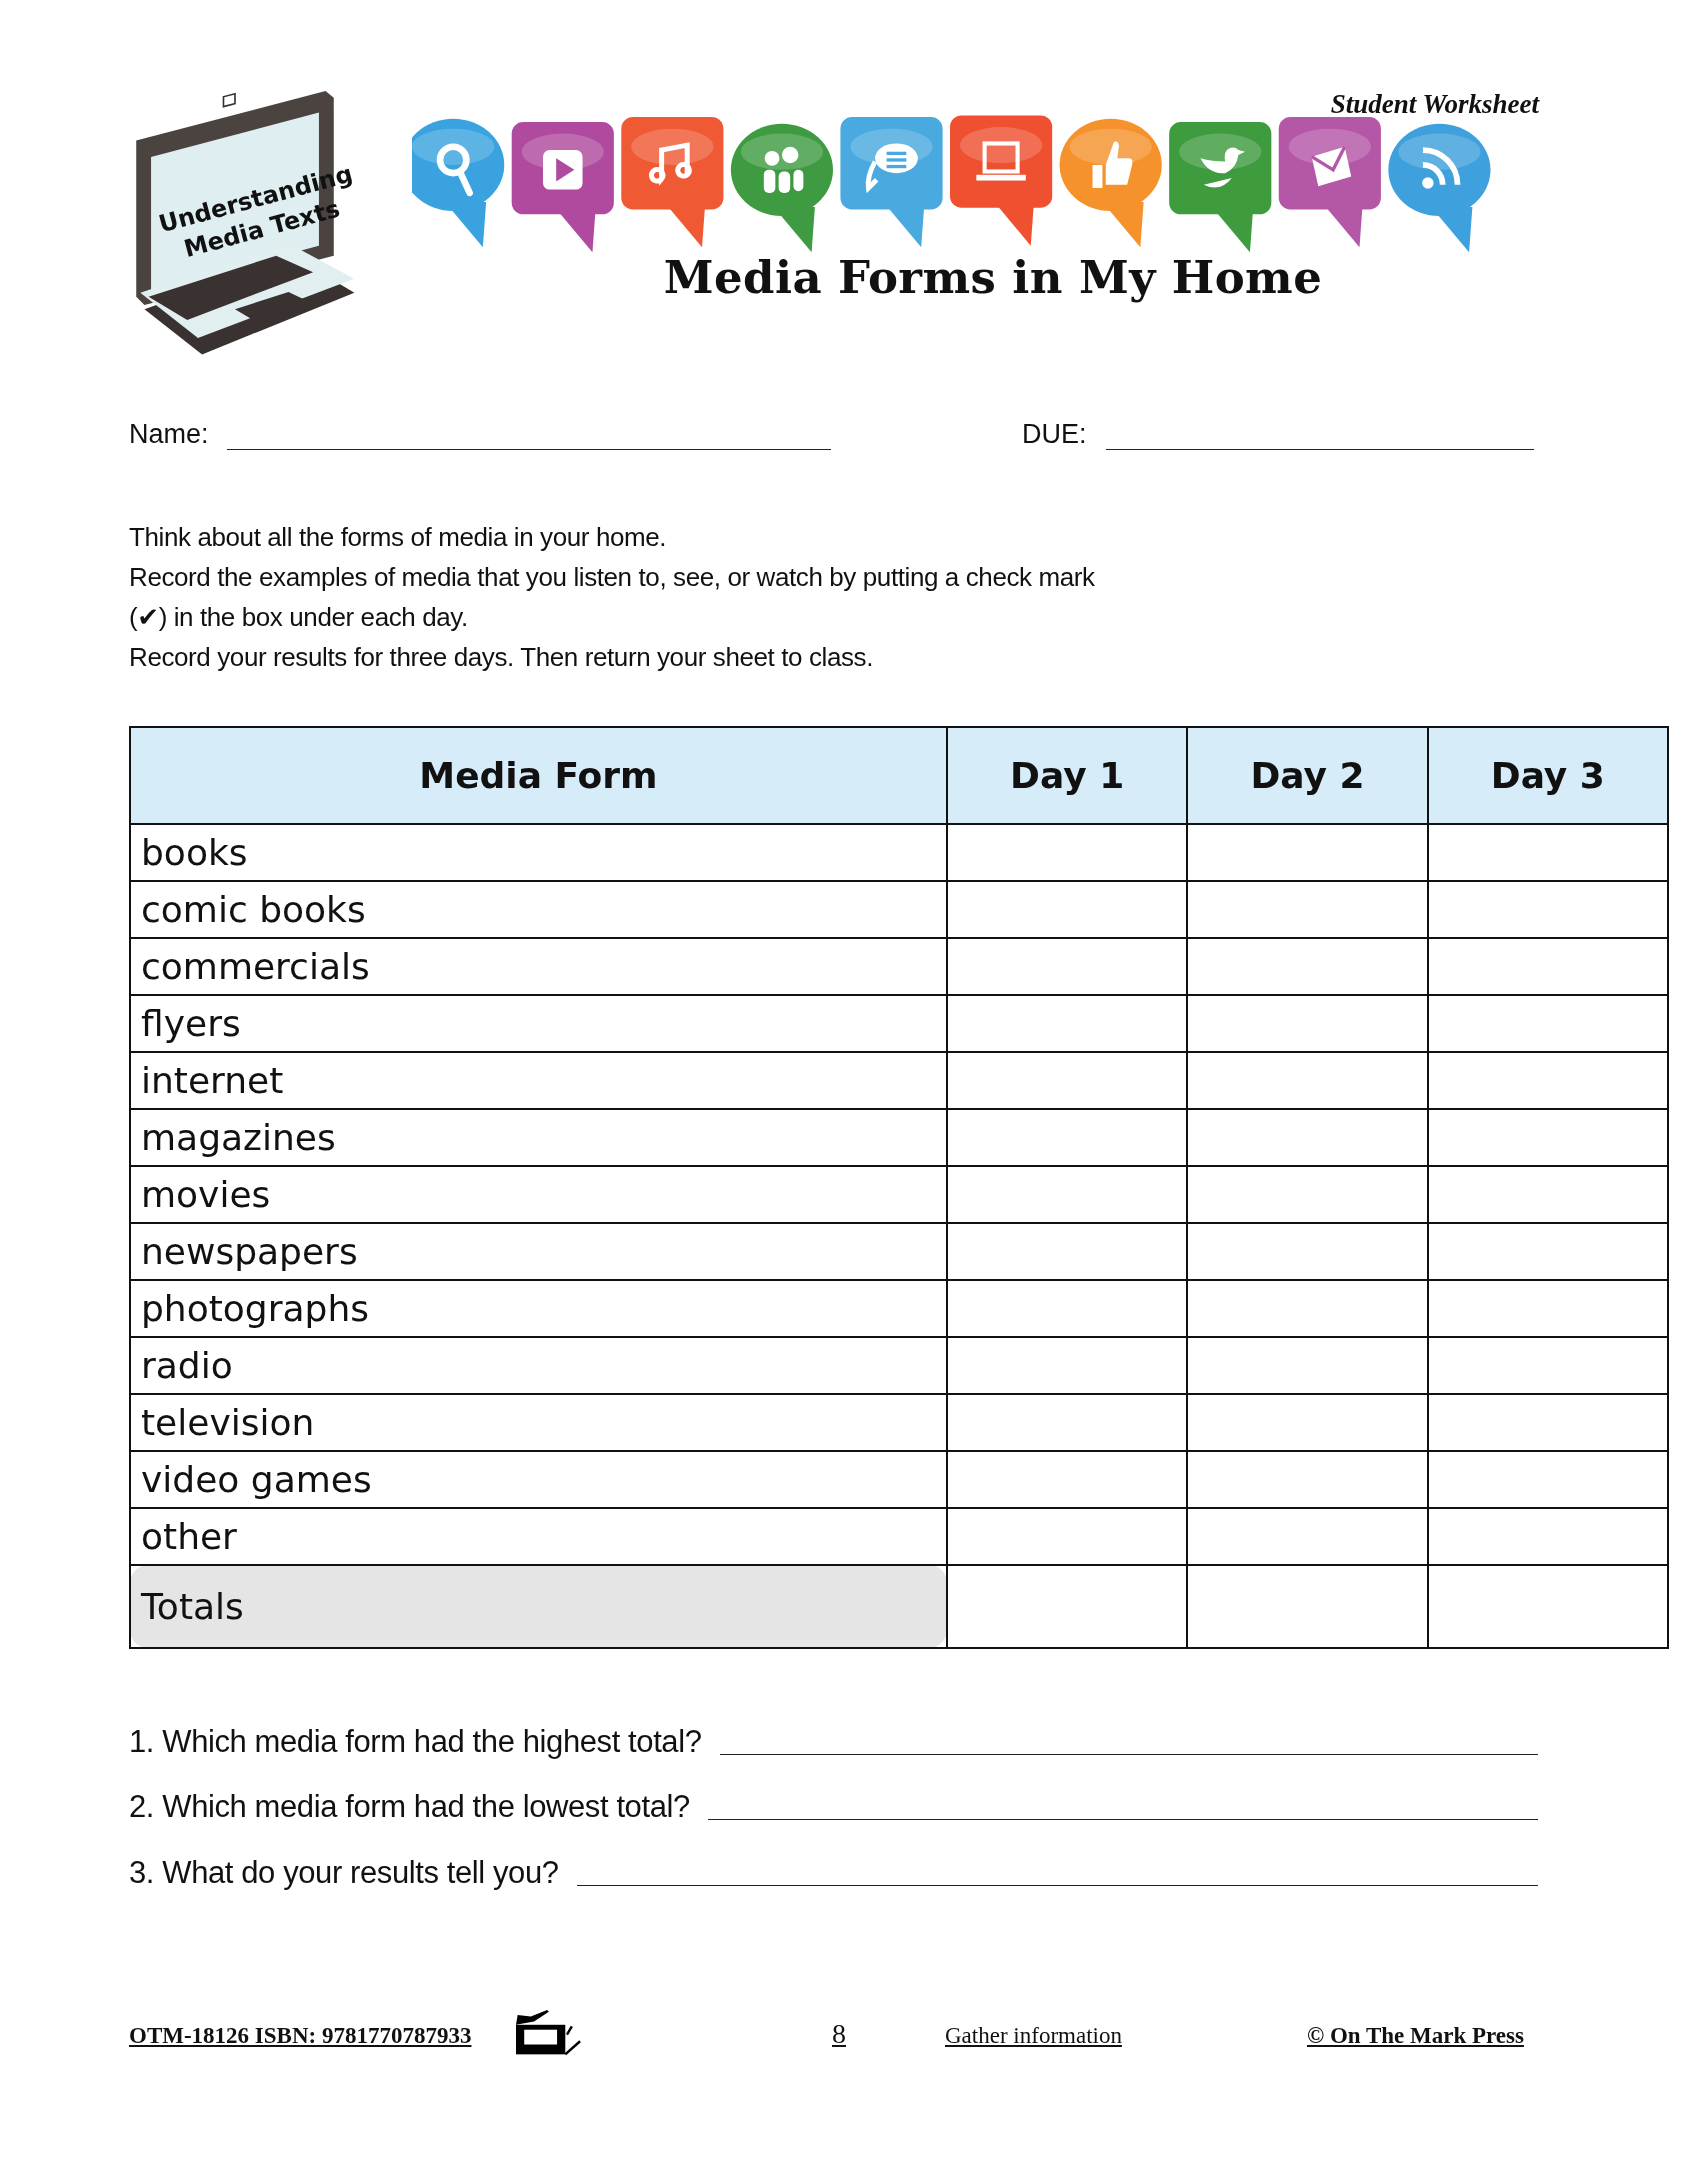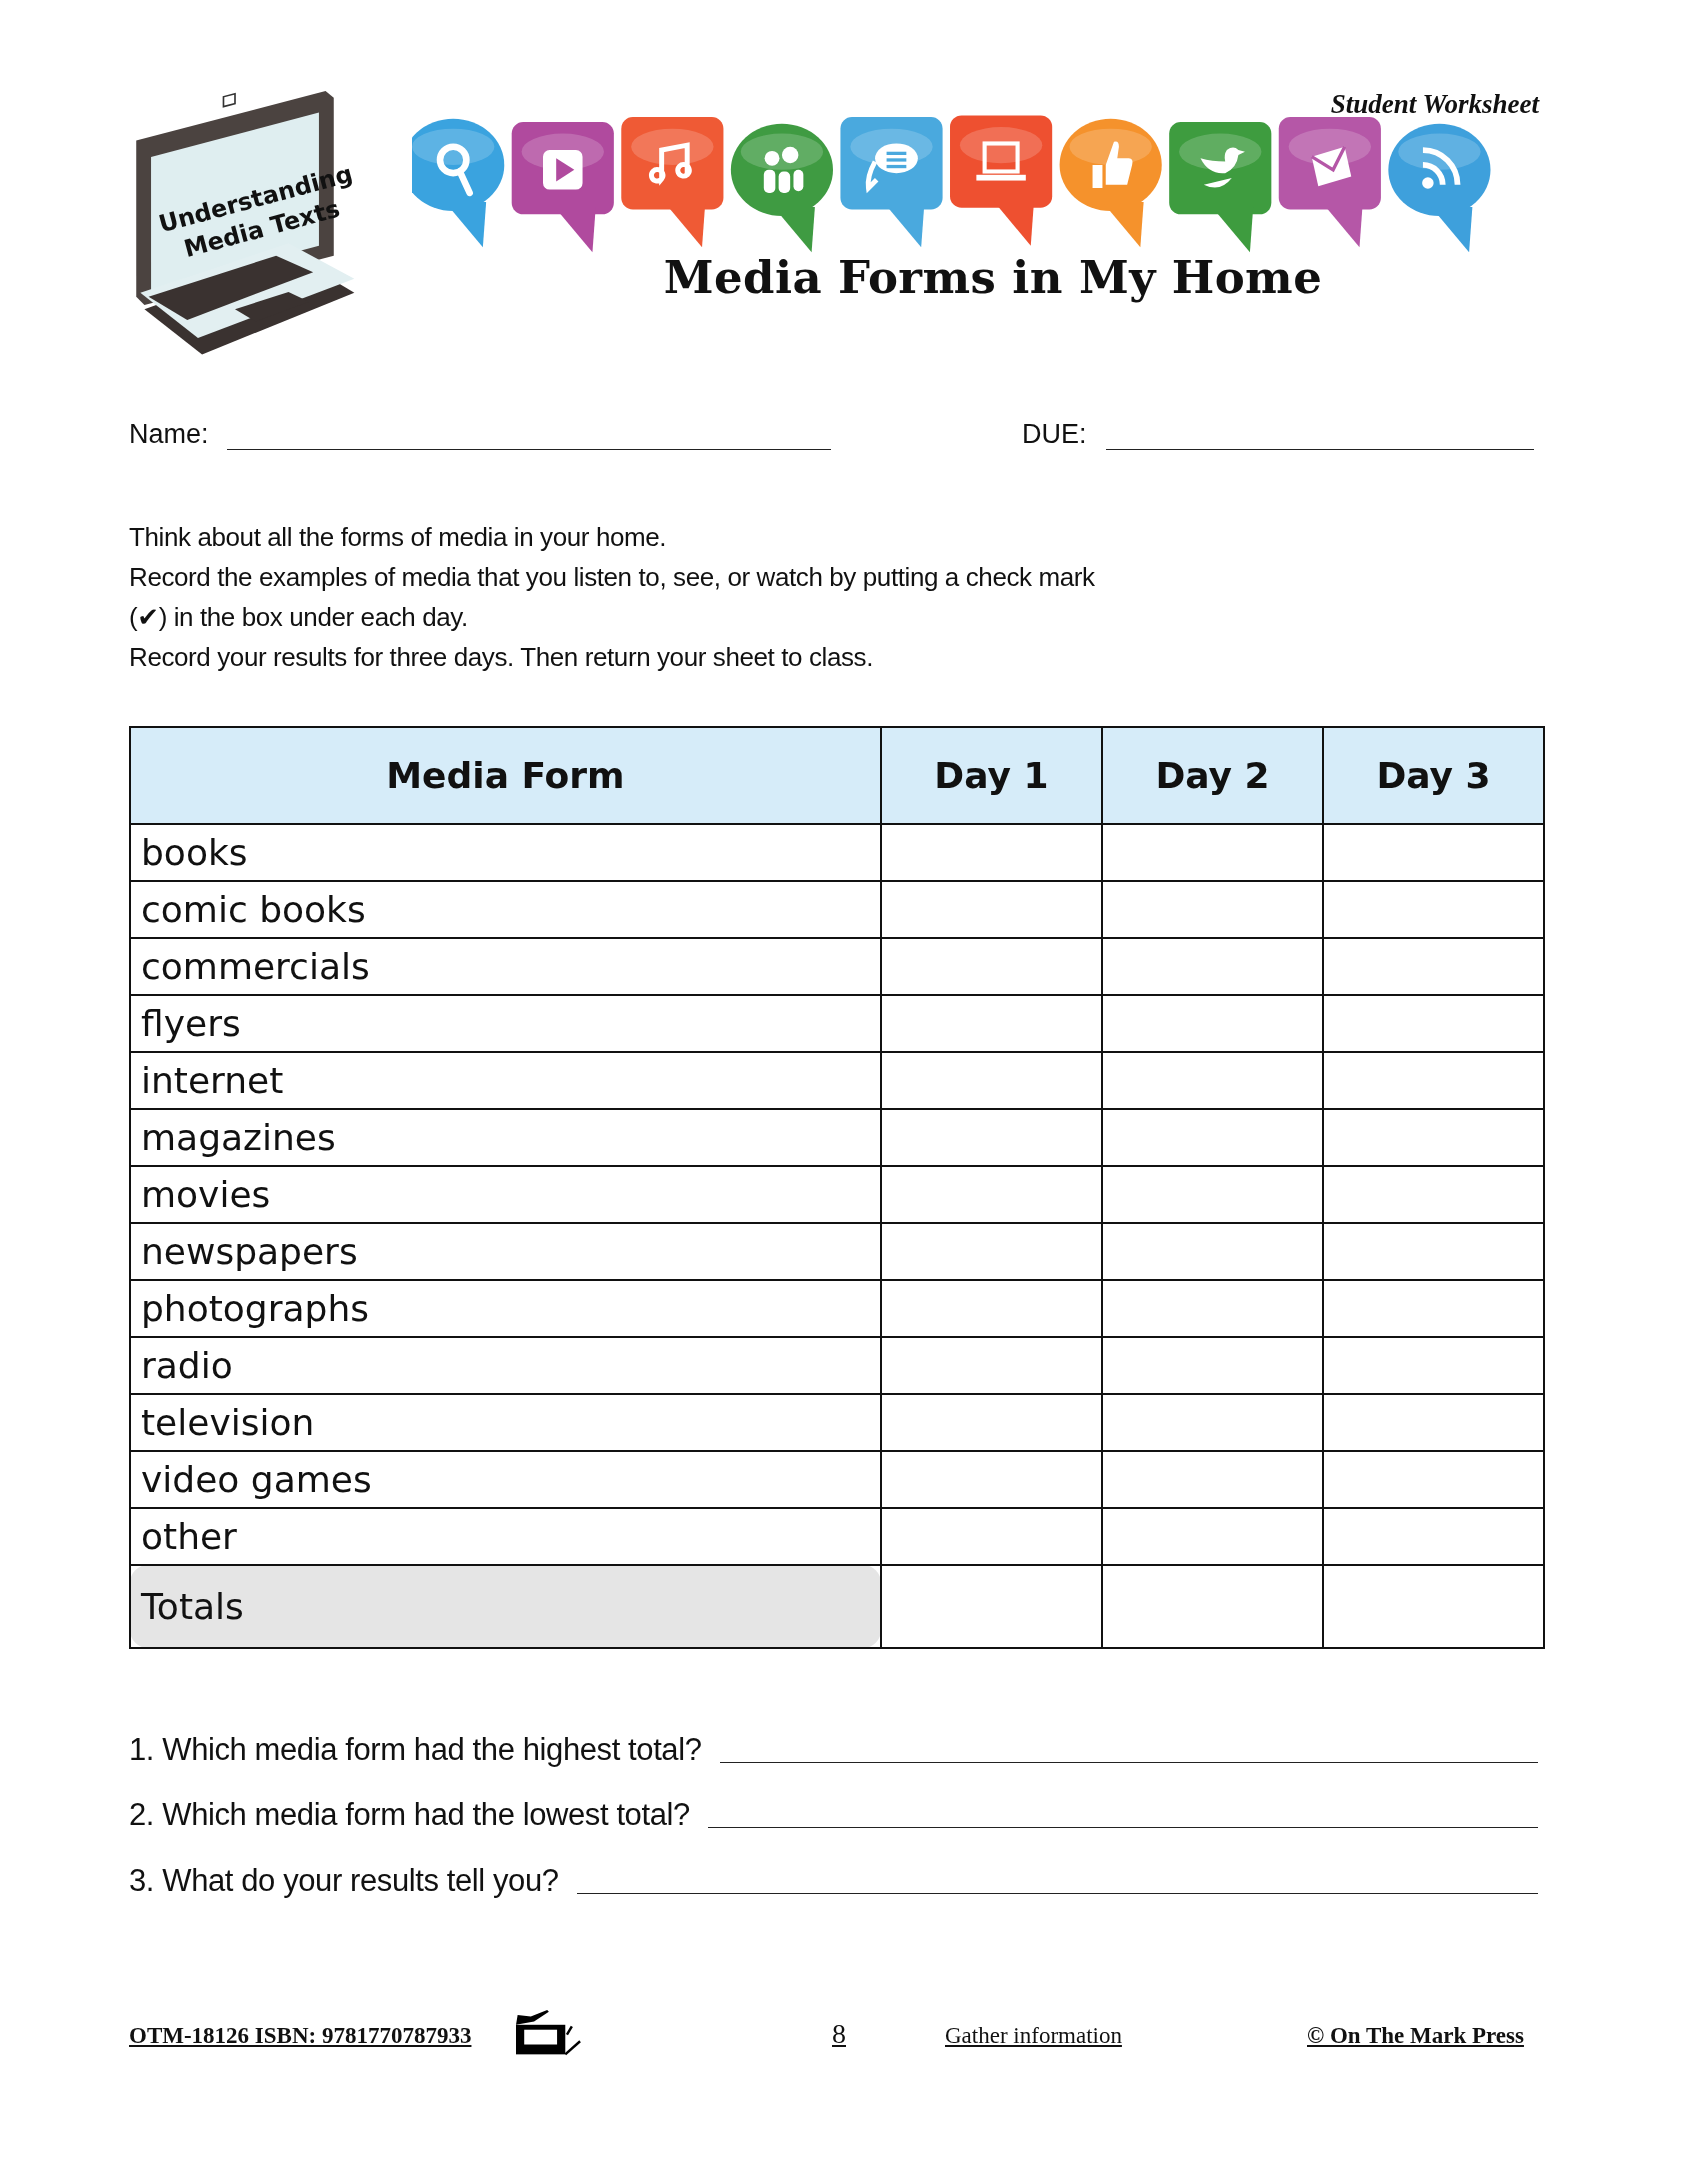--- a/index.html
+++ b/index.html
@@ -18,33 +18,33 @@
   #name-label { left:129px; }
   #name-line { left:227px; top:449px; width:604px; }
   #due-label { left:1022px; }
   #due-line { left:1106px; top:449px; width:428px; }
 
   
   #instructions { left:129px; top:517px; font-size:26px; line-height:40px; width:1450px; letter-spacing:-0.4px; }
   #instructions div { white-space:nowrap; }
 
   
-  #table { left:129px; top:726px; width:1416px; border-collapse:collapse; font-family:"DejaVu Sans", sans-serif; }
+  #table { left:129px; top:726px; width:1540px; border-collapse:collapse; font-family:"DejaVu Sans", sans-serif; }
   #table th, #table td { border:2.5px solid #111; padding:0; }
   #table th { background:#d6ecf9; height:95px; font-size:36px; font-weight:bold; text-align:center; }
   #table td { height:55px; font-size:36px;border-radius:18px; }
   #table td.label { padding-left:10px; vertical-align:middle; }
   #table tr.totals td { height:81px; }
   #table tr.totals td.label { background:#e5e5e5; font-weight:normal; }
   #table col.c0 { width:758px; }
   #table col.cd { width:223px; }
 
   
   .q { left:129px; font-size:31px; letter-spacing:-0.4px; display:flex; align-items:flex-end; width:1409px; }
-  .q .qtext { white-space:nowrap;margin-top:8px; }
+  .q .qtext { white-space:nowrap; }
   .q .qline { flex:1; border-bottom:1.6px solid #222; margin-left:18px; margin-bottom:5px; }
   #q1 { top:1724px; }
   #q2 { top:1789px; }
   #q3 { top:1855px; }
 
   
   .foot { font-family:"Liberation Serif", serif; font-size:23px; top:2023px;text-decoration:underline; }
   #foot-code { left:129px; font-weight:bold; }
   #copier-icon { left:514px; top:2010px; width:96px; height:46px; }
   #foot-page { left:832px; font-size:28px; top:2018px; }

